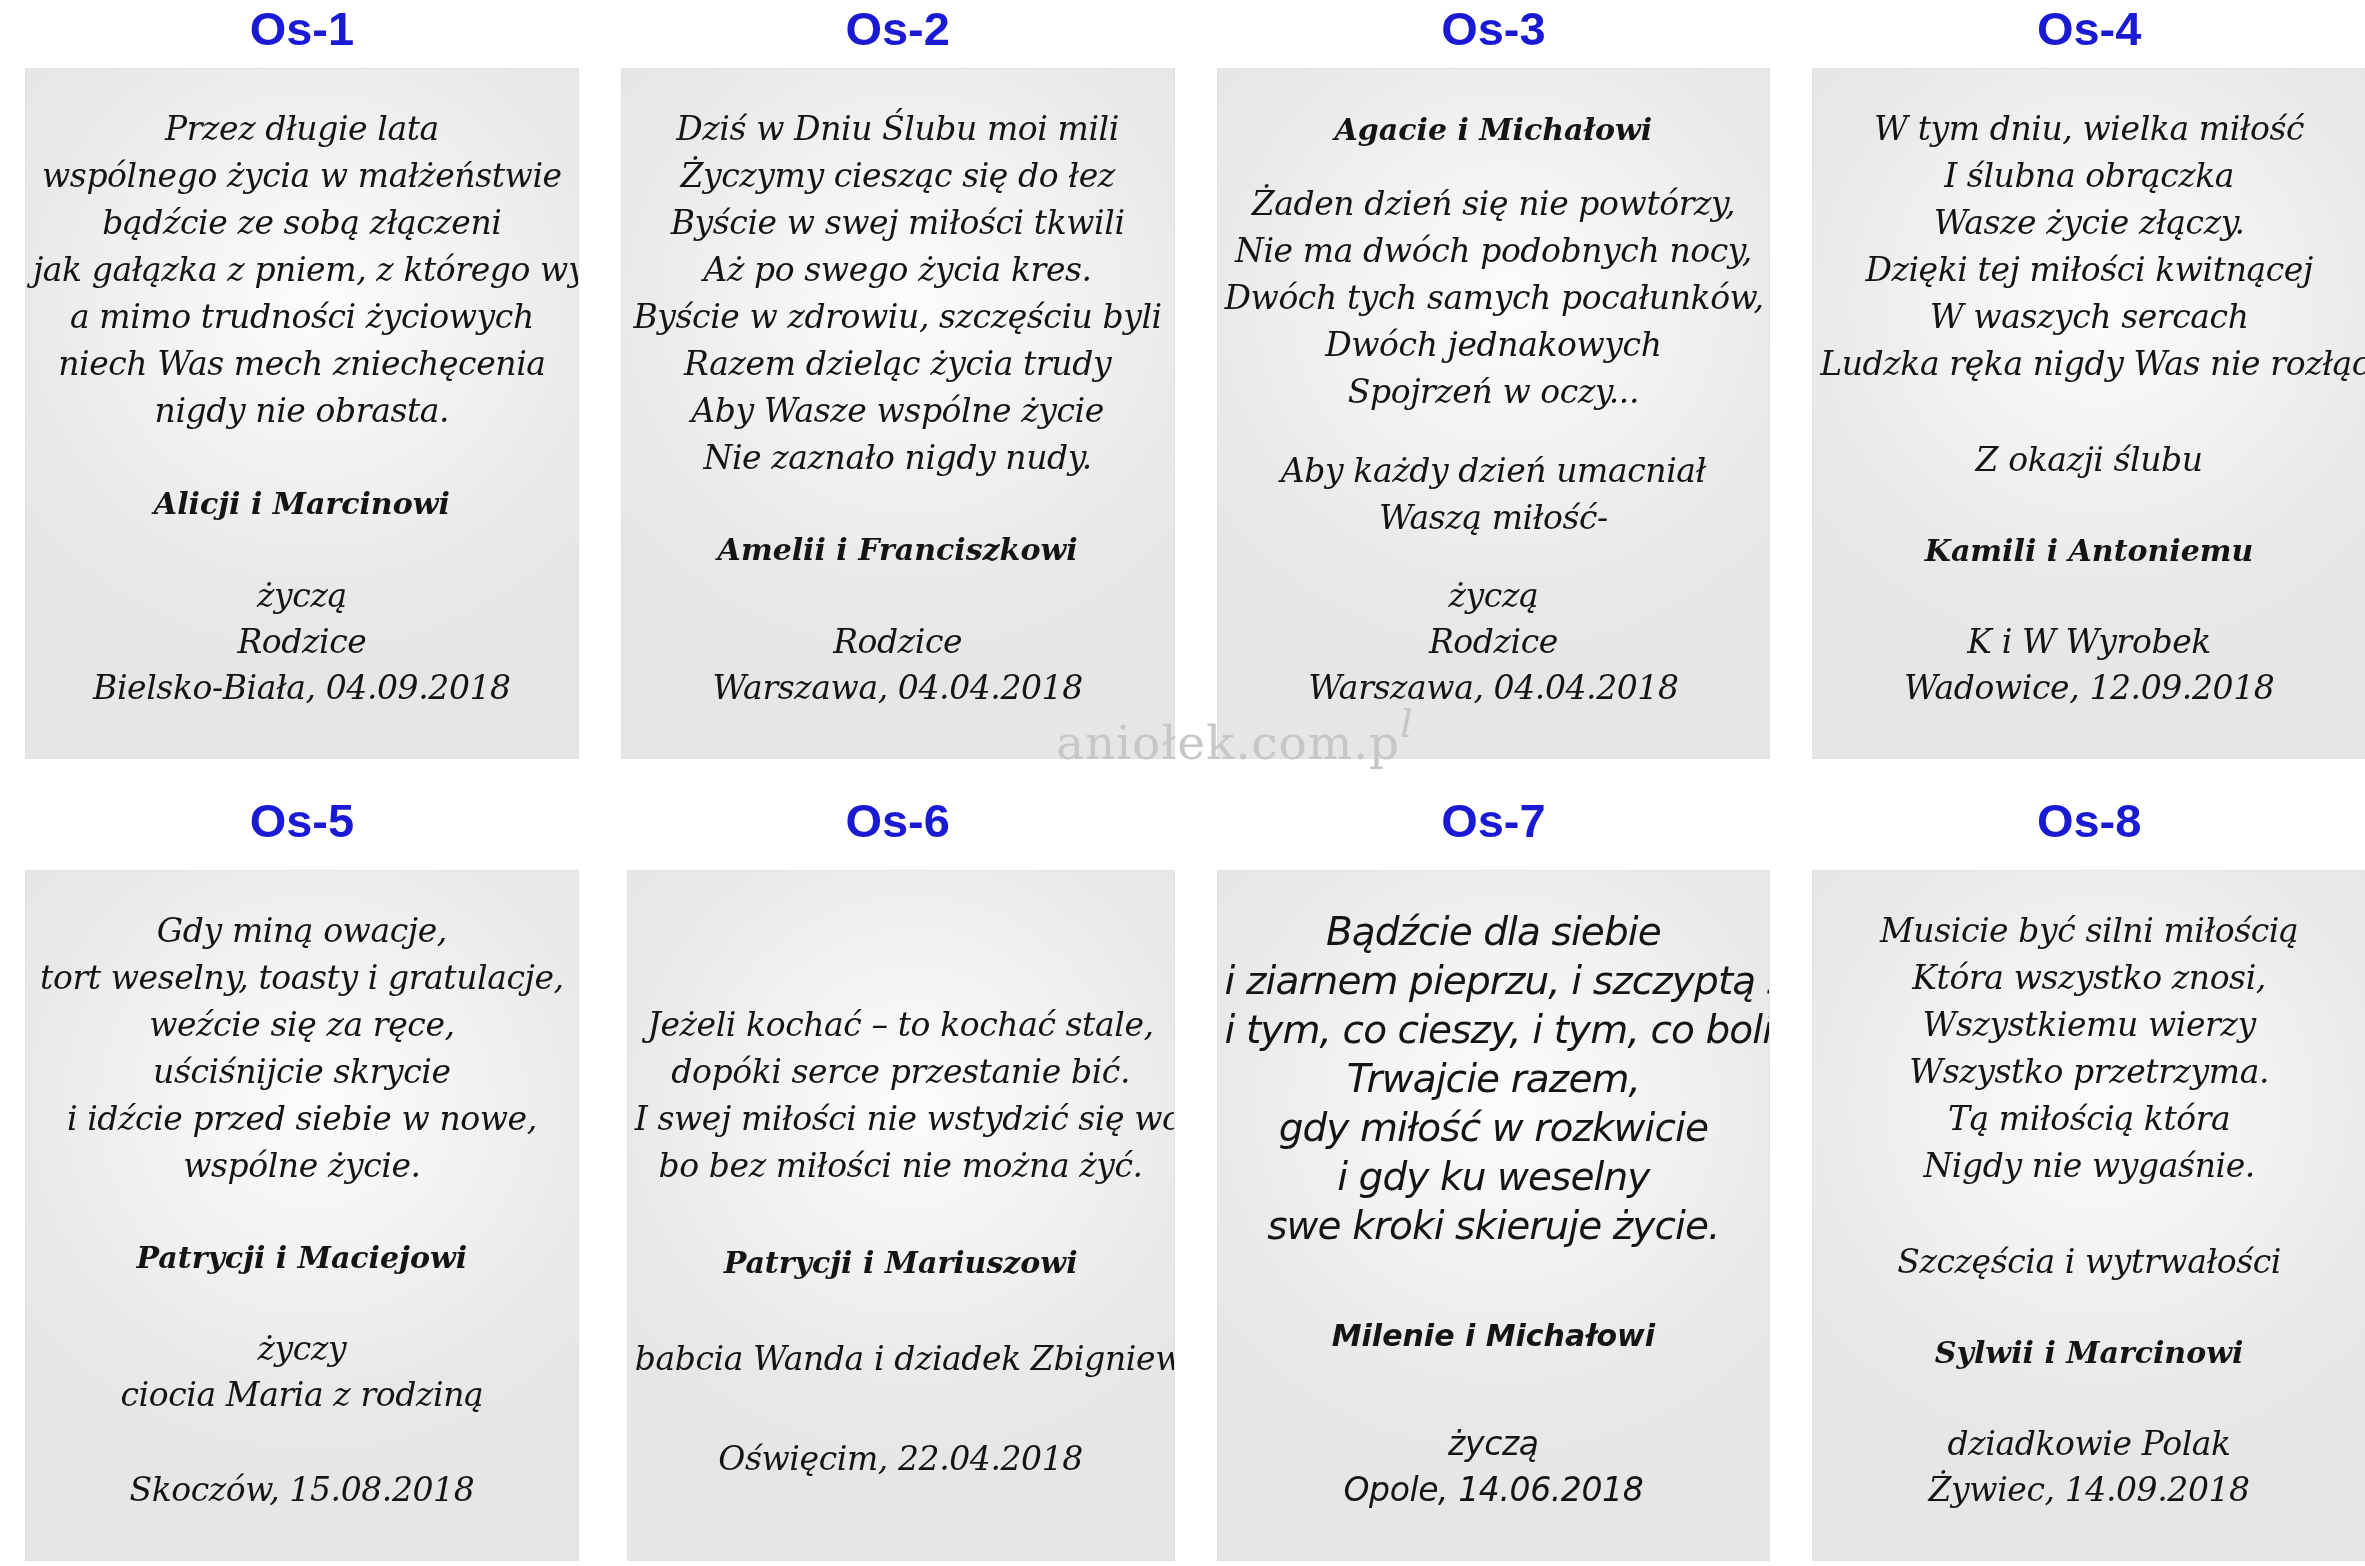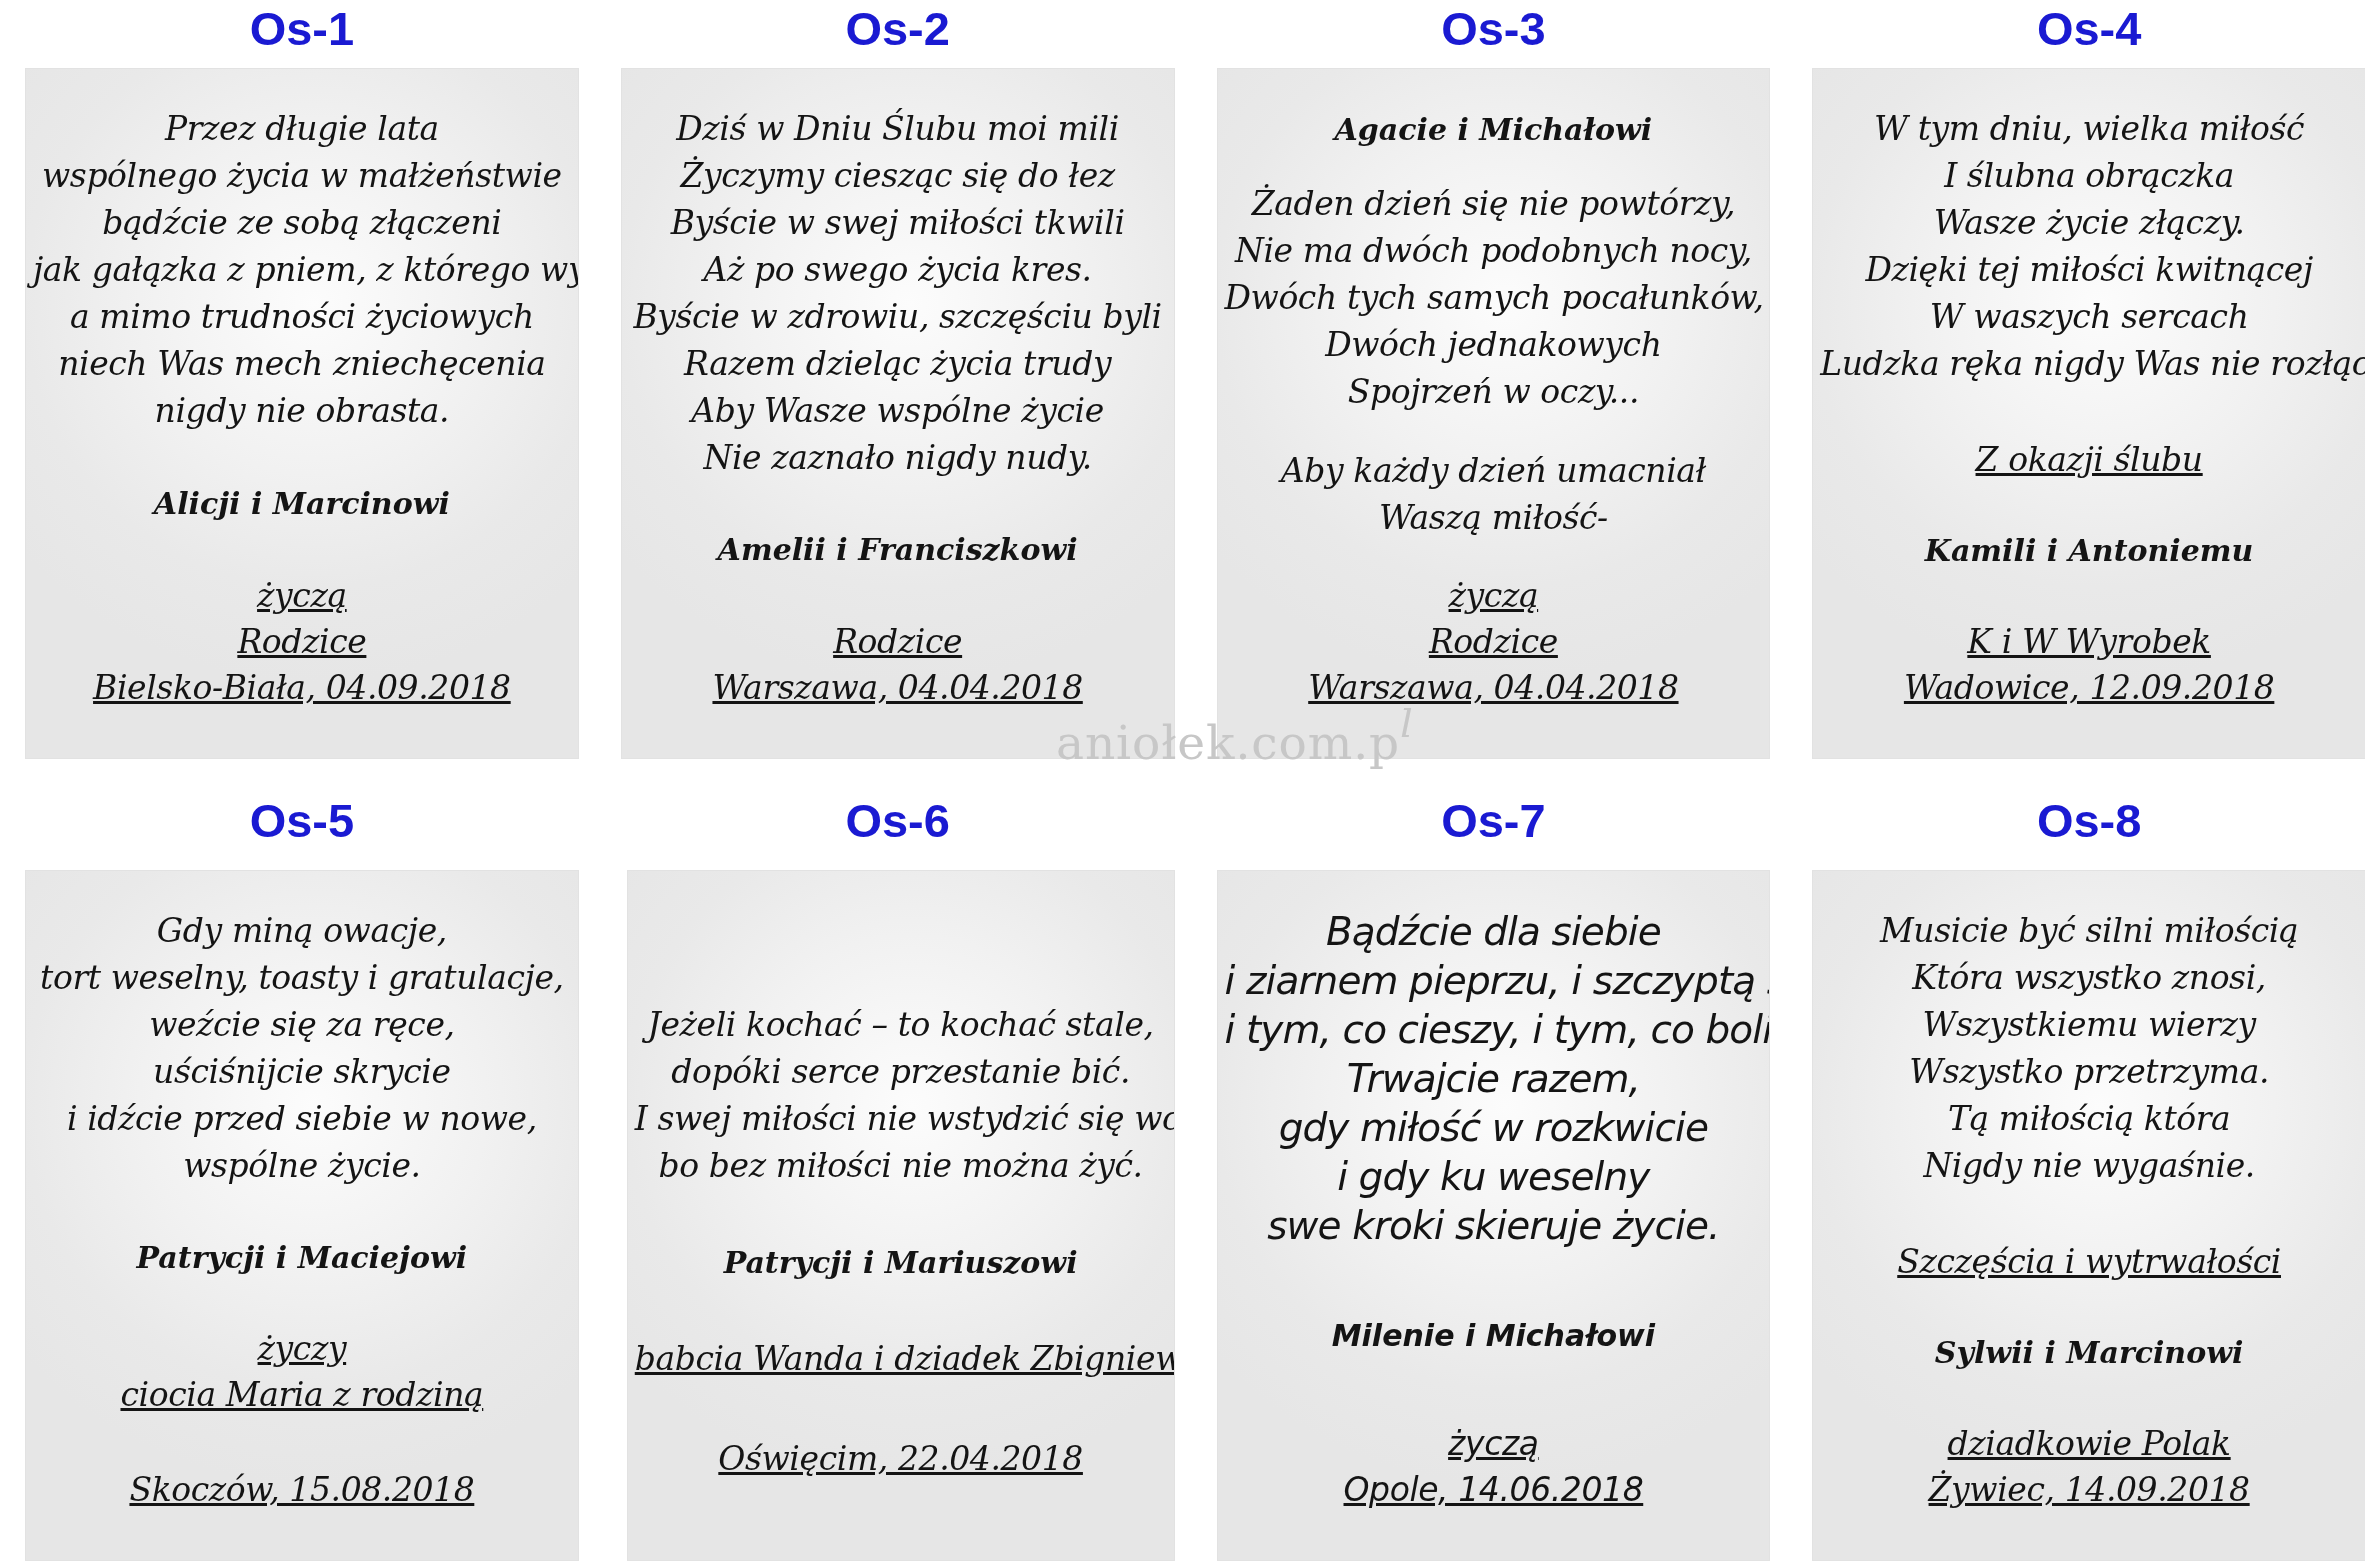--- a/index.html
+++ b/index.html
@@ -60,21 +60,20 @@
     font-weight:700;
     font-size:30px;
     line-height:1.25;
     white-space:nowrap;
   }
   .block-sign .line,.block-line{
     font-size:33px;
     line-height:46px;
     letter-spacing:-0.4px;
     white-space:nowrap;
-    text-decoration:underline;
   }
   
   #r1 .card:nth-child(3){padding-top:42px;}   
   #r2 .card:nth-child(2){padding-top:130px;}  
   #r2 .card:nth-child(2){padding-bottom:78px;margin-left:6px;}
   .watermark{
     position:absolute;
     left:1056px;top:715px;
     font-family:"DejaVu Serif",serif;
     font-size:47px;

